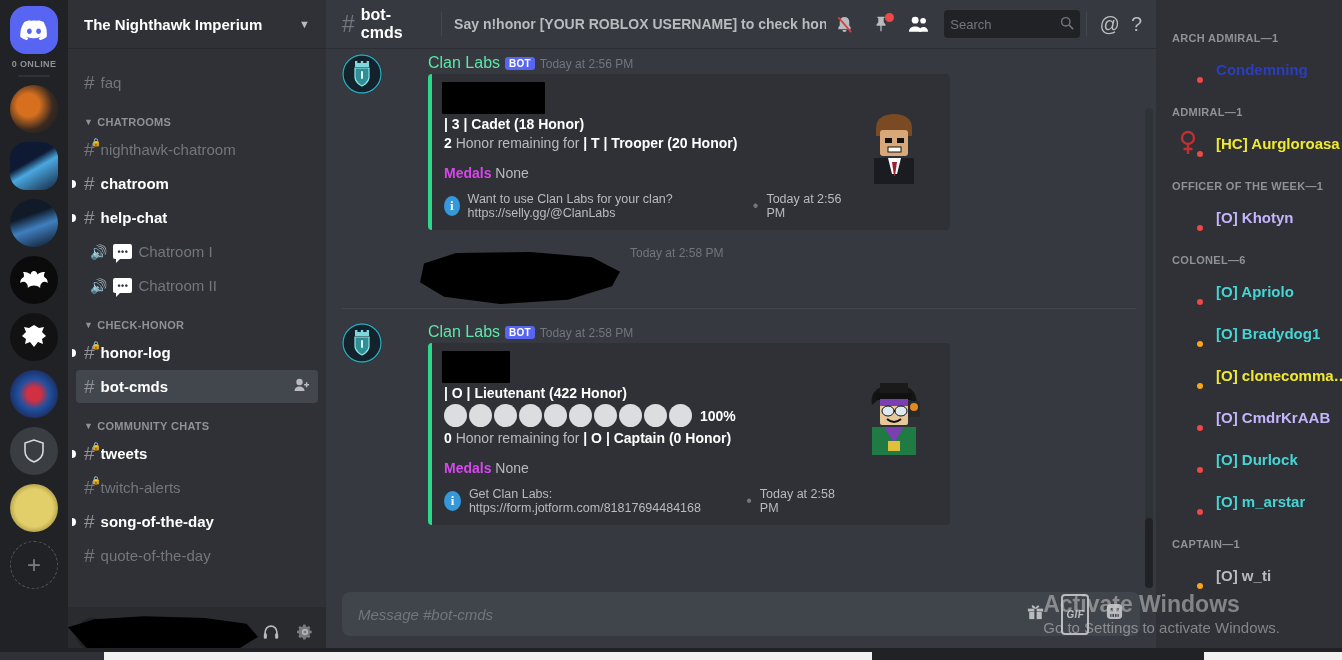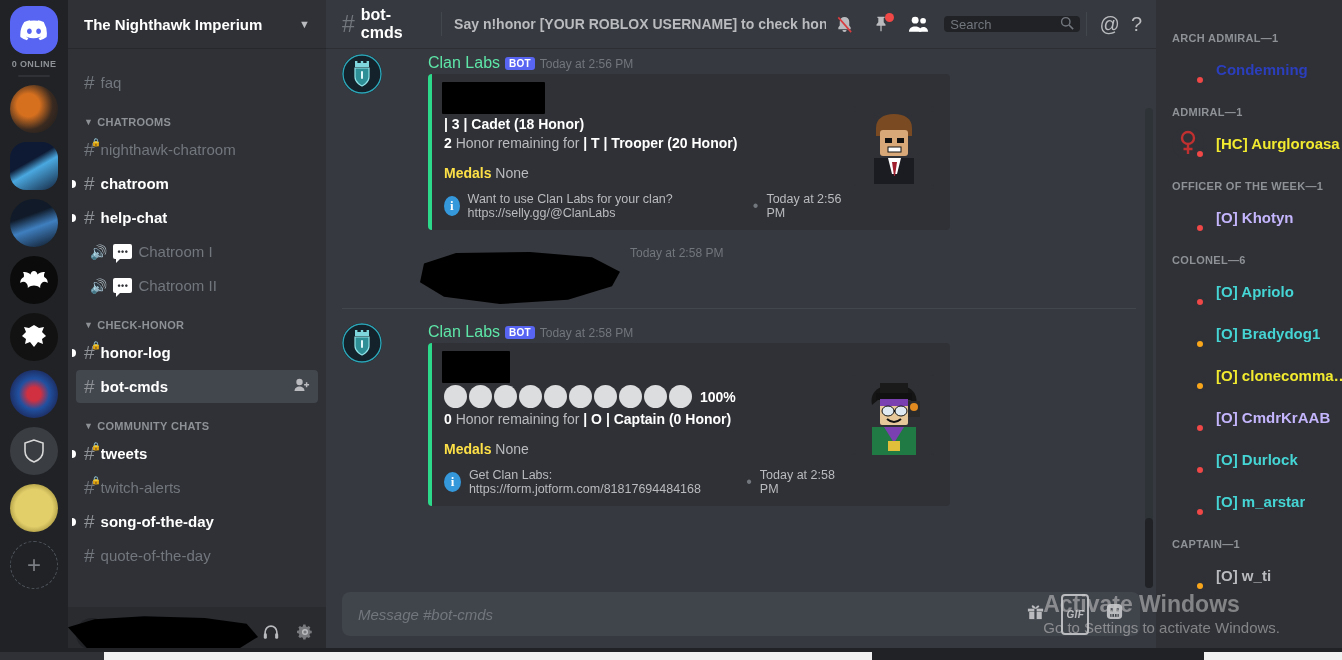--- a/index.html
+++ b/index.html
@@ -106,21 +106,21 @@
   .topbar .chname { color: #fff; font-weight: bold; font-size: 16px; }
   .topbar .divider { width: 1px; height: 24px; background: #42464d; margin: 0 12px; }
   .topbar .topic { color: #b9bbbe; font-size: 14px; font-weight: 600; white-space: nowrap; overflow: hidden; }
   .topbar .spacer { flex: 1 1 auto; }
   .topbar .ticon { color: #b9bbbe; font-size: 17px; margin: 0 9px; position: relative; display: flex; align-items: center; }
   .topbar .ticon .reddot {
     position: absolute; top: -2px; right: -4px; width: 9px; height: 9px;
     border-radius: 50%; background: #f04747;
   }
   .searchbox {
-    width: 142px; height: 16px; background: #202225; border-radius: 4px;
+    width: 142px; height: 28px; background: #202225; border-radius: 4px;
     display: flex; align-items: center; padding: 0 6px; margin-left: 6px;
   }
   .searchbox .ph { color: #72767d; font-size: 13px; flex: 1 1 auto; }
   .searchbox .mag { color: #72767d; font-size: 13px; }
 
   .msgs { flex: 1 1 auto; position: relative; overflow: hidden; }
   .msgwrap { padding: 0 0 0 0; }
 
   .message { display: flex; padding: 6px 20px 2px 16px; position: relative; gap: 30px; }
   .message .avatar {
@@ -144,21 +144,21 @@
   .embed-main { flex: 1 1 auto; min-width: 0; }
   .embed-title-redact { width: 103px; height: 32px; background: #000; margin: 0 0 2px -2px; border-radius: 1px; }
   .rankline { color: #fff; font-size: 14px; font-weight: bold; margin-bottom: 3px; }
   .bar { display: flex; align-items: center; gap: 2px; margin-bottom: 3px; }
   .pip { width: 23px; height: 23px; border-radius: 50%; background: #dcddde; }
   .pip.off { background: #2b2d31; }
   .pct { color: #fff; font-size: 14px; font-weight: bold; margin-left: 6px; }
   .remain { font-size: 14px; color: #b9bbbe; }
   .remain b { color: #fff; }
   .medals { margin-top: 14px; font-size: 14px; color: #b9bbbe; }
-  .medals b { color: #fde047; }
+  .medals b { color: #d946ef; }
   .footer { display: flex; align-items: center; gap: 8px; margin-top: 11px; }
   .footer .fico {
     width: 20px; height: 20px; border-radius: 50%; background: #3498db; color: #fff;
     display: flex; align-items: center; justify-content: center;
     font-size: 13px; font-weight: bold; font-family: "Liberation Serif", serif;
   }
   .footer .ftext { color: #b9bbbe; font-size: 12.5px; }
   .footer .sep { color: #72767d; }
   .thumb {
     width: 80px; height: 80px; flex: 0 0 80px; margin-left: 12px; margin-top: 24px;
@@ -514,20 +514,21 @@
           </div>
           <div class="body">
             <div class="mhead">
               <span class="mauthor">Clan Labs</span>
               <span class="botbadge">BOT</span>
               <span class="mtime">Today at 2:58 PM</span>
             </div>
             <div class="embed">
               <div class="embed-main">
                 <div class="embed-title-redact" style="width:68px"></div>
+                <div class="rankline">| O | Lieutenant (422 Honor)</div>
                 <div class="bar">
                   <span class="pip"></span>
                   <span class="pip"></span>
                   <span class="pip"></span>
                   <span class="pip"></span>
                   <span class="pip"></span>
                   <span class="pip"></span>
                   <span class="pip"></span>
                   <span class="pip"></span>
                   <span class="pip"></span>

